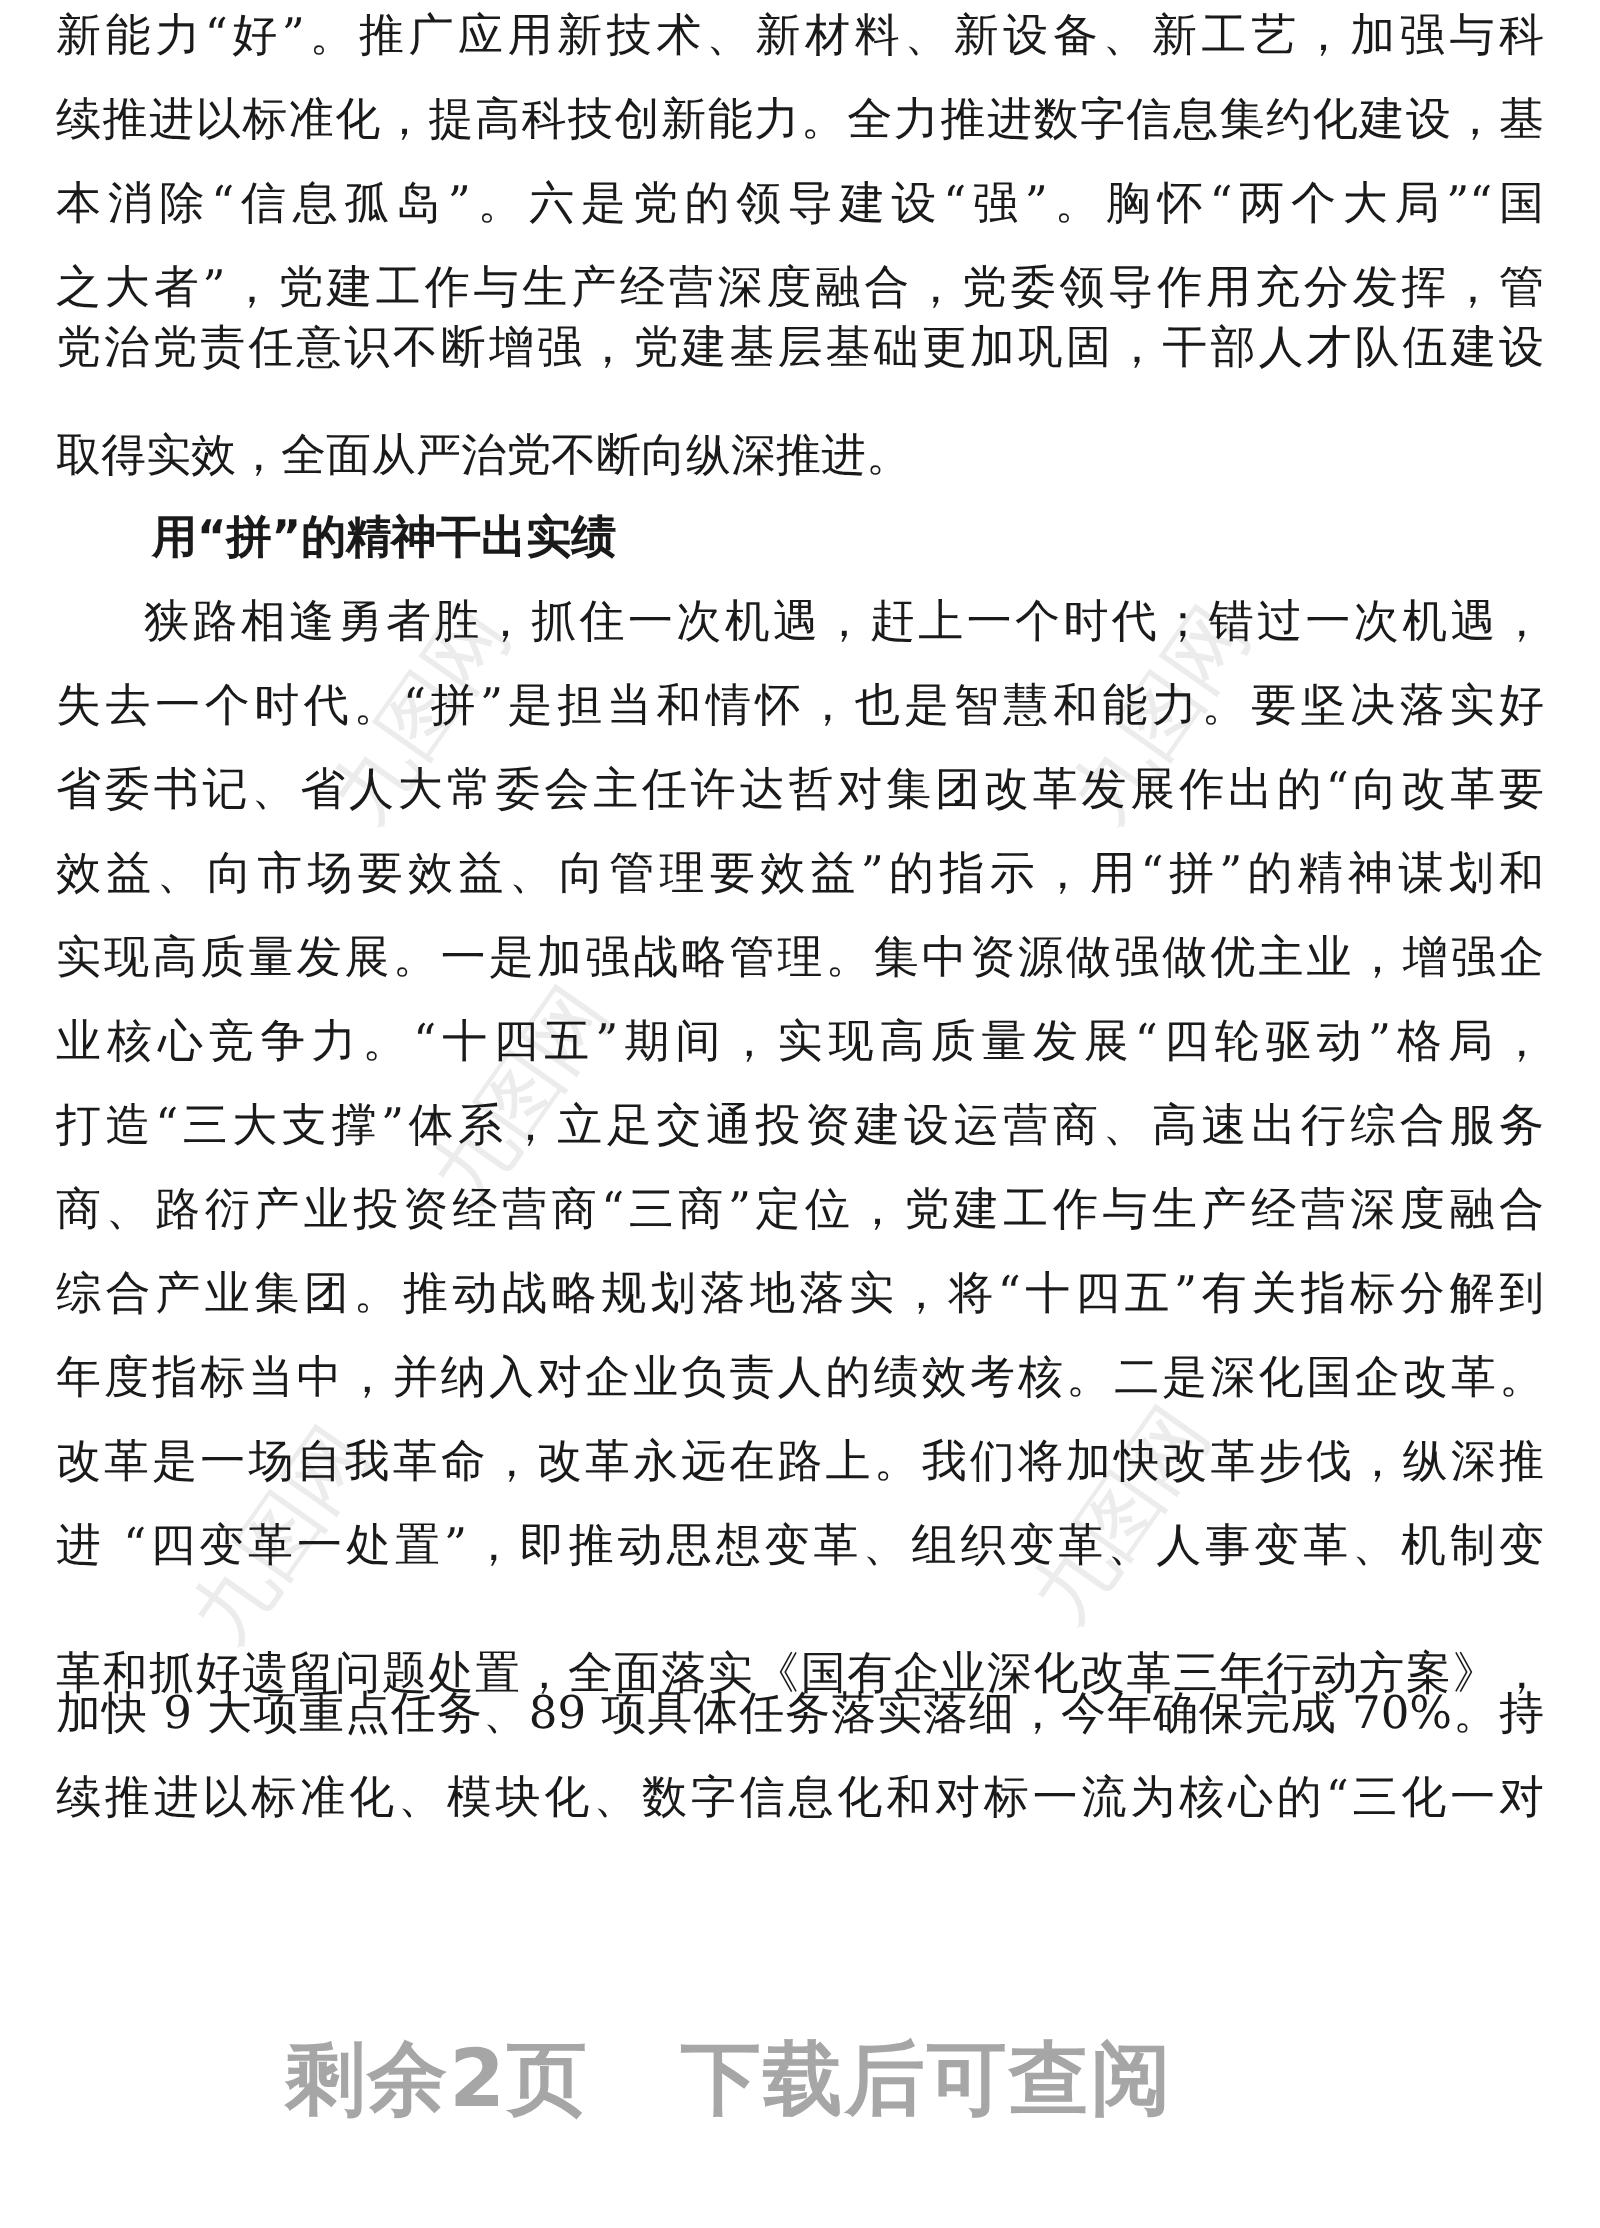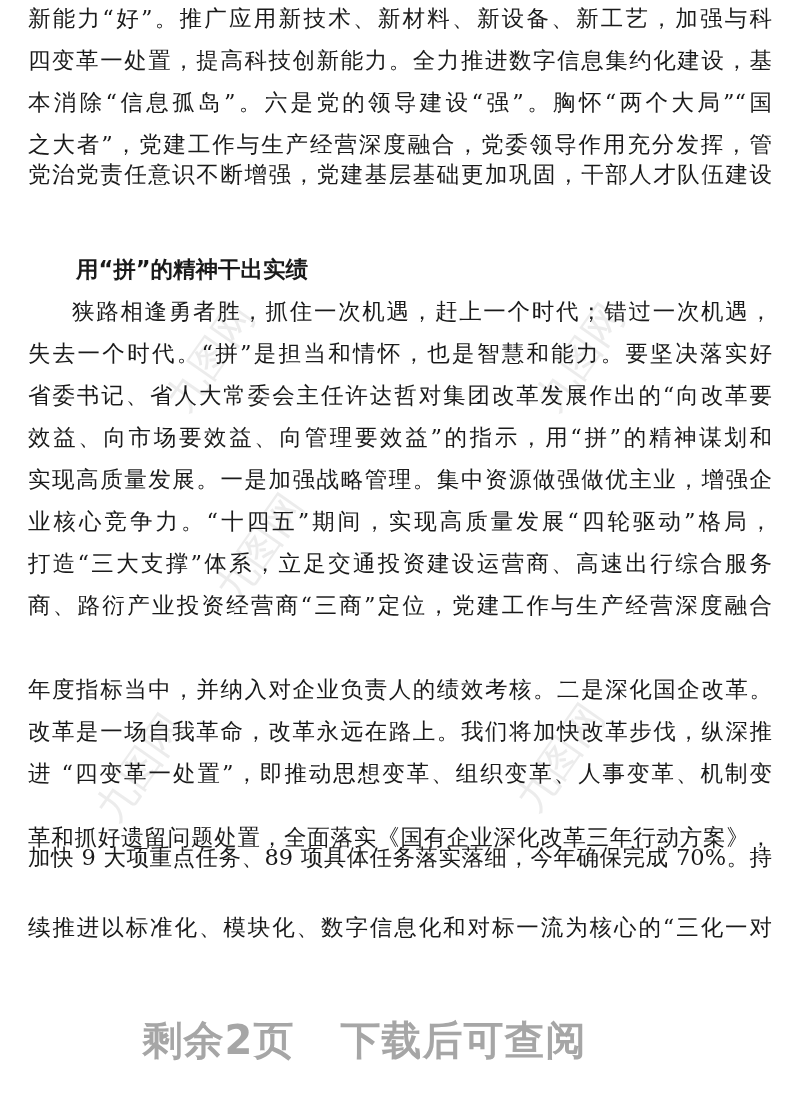--- a/index.html
+++ b/index.html
@@ -72,39 +72,41 @@
 
 <div class="page">
 
   <div class="watermark" style="left:150px; top:330px;">九图网</div>
   <div class="watermark" style="left:520px; top:330px;">九图网</div>
   <div class="watermark" style="left:200px; top:520px;">九图网</div>
   <div class="watermark" style="left:80px; top:740px;">九图网</div>
   <div class="watermark" style="left:500px; top:730px;">九图网</div>
 
   <div class="line" style="top:-3px;">新能力“好”。推广应用新技术、新材料、新设备、新工艺，加强与科</div>
-  <div class="line" style="top:39px;">四变革一处置，提高科技创新能力。全力推进数字信息集约化建设，基</div>
+  <div class="line" style="top:39px;">续推进以标准化，提高科技创新能力。全力推进数字信息集约化建设，基</div>
   <div class="line" style="top:81px;">本消除“信息孤岛”。六是党的领导建设“强”。胸怀“两个大局”“国</div>
   <div class="line" style="top:123px;">之大者”，党建工作与生产经营深度融合，党委领导作用充分发挥，管</div>
   <div class="line" style="top:153px;">党治党责任意识不断增强，党建基层基础更加巩固，干部人才队伍建设</div>
+  <div class="line last" style="top:207px;">取得实效，全面从严治党不断向纵深推进。</div>
 
   <div class="heading" style="top:248px;">用“拼”的精神干出实绩</div>
 
   <div class="line indent" style="top:290px;">狭路相逢勇者胜，抓住一次机遇，赶上一个时代；错过一次机遇，</div>
   <div class="line" style="top:332px;">失去一个时代。“拼”是担当和情怀，也是智慧和能力。要坚决落实好</div>
   <div class="line" style="top:416px;">效益、向市场要效益、向管理要效益”的指示，用“拼”的精神谋划和</div>
   <div class="line" style="top:374px;">省委书记、省人大常委会主任许达哲对集团改革发展作出的“向改革要</div>
   <div class="line" style="top:458px;">实现高质量发展。一是加强战略管理。集中资源做强做优主业，增强企</div>
   <div class="line" style="top:500px;">业核心竞争力。“十四五”期间，实现高质量发展“四轮驱动”格局，</div>
   <div class="line" style="top:542px;">打造“三大支撑”体系，立足交通投资建设运营商、高速出行综合服务</div>
   <div class="line" style="top:584px;">商、路衍产业投资经营商“三商”定位，党建工作与生产经营深度融合</div>
+  <div class="line" style="top:626px;">综合产业集团。推动战略规划落地落实，将“十四五”有关指标分解到</div>
   <div class="line" style="top:710px;">改革是一场自我革命，改革永远在路上。我们将加快改革步伐，纵深推</div>
   <div class="line" style="top:668px;">年度指标当中，并纳入对企业负责人的绩效考核。二是深化国企改革。</div>
   <div class="line" style="top:752px;">进 “四变革一处置”，即推动思想变革、组织变革、人事变革、机制变</div>
   <div class="line" style="top:816px;">革和抓好遗留问题处置，全面落实《国有企业深化改革三年行动方案》，</div>
   <div class="line" style="top:836px;">加快 9 大项重点任务、89 项具体任务落实落细，今年确保完成 70%。持</div>
-  <div class="line" style="top:878px;margin-top:28px;">续推进以标准化、模块化、数字信息化和对标一流为核心的“三化一对</div>
+  <div class="line" style="top:878px;">续推进以标准化、模块化、数字信息化和对标一流为核心的“三化一对</div>
 
   <div class="footer">
     <span>剩余2页</span><span class="gap"></span><span>下载后可查阅</span>
   </div>
 
 </div>
 
 </body></html>

